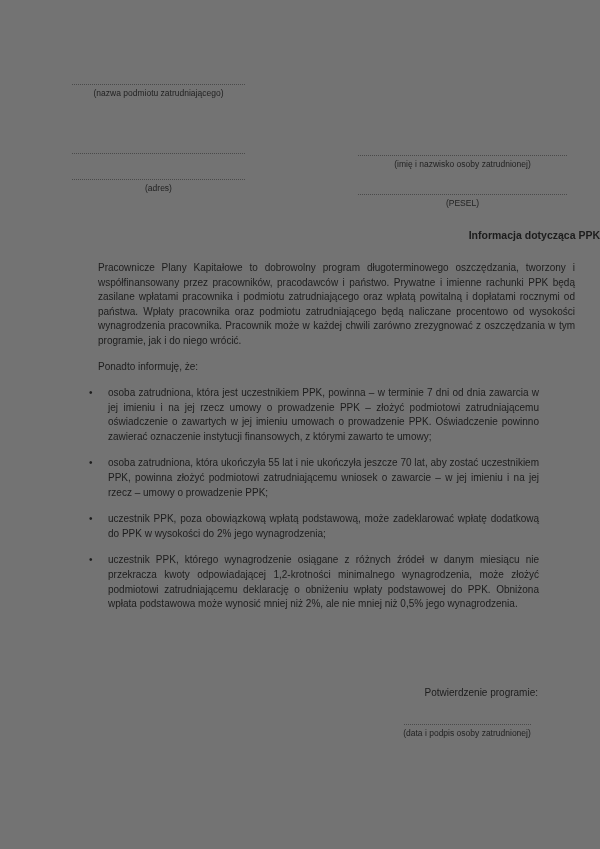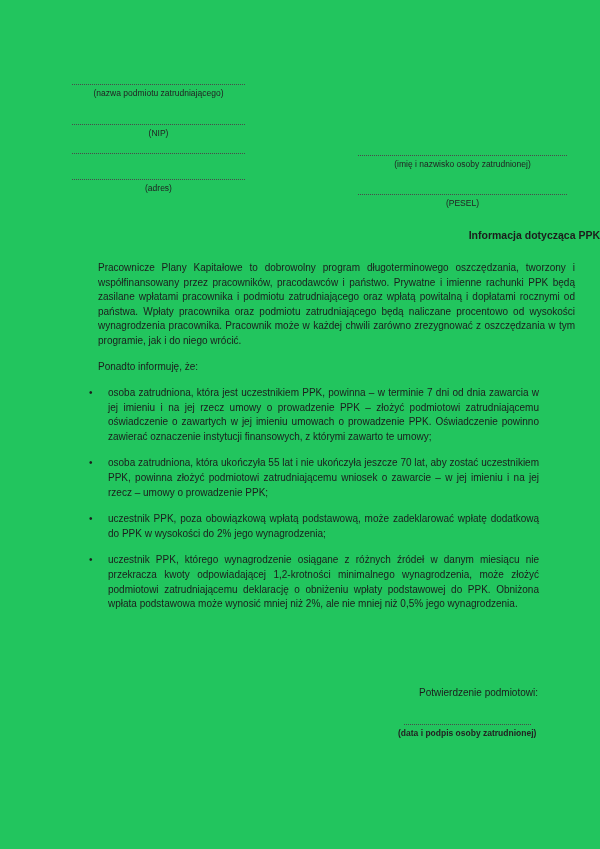--- a/index.html
+++ b/index.html
@@ -5,21 +5,21 @@
   html, body {
     margin: 0;
     padding: 0;
     background: #888;
   }
   .page {
     position: relative;
     width: 600px;
     height: 849px;
     margin: 0 auto;
-    background: #22c55e;
+    background: #737373;
     font-family: "Liberation Sans", sans-serif;
     color: #1c1c1c;
     overflow: hidden;
   }
   .dotline {
     height: 0;
     border-bottom: 1.5px dotted #4a4a4a;
   }
   .sig-field {
     position: absolute;
@@ -79,37 +79,33 @@
     top: 0;
   }
   .confirm-heading {
     position: absolute;
     top: 687px;
     right: 62px;
     font-size: 10px;
   }
   .footer-left { left: 68px; top: 657px; width: 162px; }
   .footer-left .dotline { width: 155px; margin: 0 auto; }
-  .footer-right { left: 398px; top: 724px; width: 138px; font-weight: bold; }
+  .footer-right { left: 398px; top: 724px; width: 138px; }
   .footer-right .dotline { width: 127px; margin: 0 auto; }
 </style>
 </head>
 <body>
 
 <div class="page">
 
   <div class="sig-field" style="left:72px; top:84px; width:173px;">
     <div class="dotline"></div>
     <div class="sig-label">(nazwa podmiotu zatrudniającego)</div>
   </div>
 
-  <div class="sig-field" style="left:72px; top:124px; width:173px;">
-    <div class="dotline"></div>
-    <div class="sig-label">(NIP)</div>
-  </div>
 
   <div class="sig-field" style="left:72px; top:153px; width:173px;">
     <div class="dotline"></div>
   </div>
 
   <div class="sig-field" style="left:72px; top:179px; width:173px;">
     <div class="dotline"></div>
     <div class="sig-label">(adres)</div>
   </div>
 
@@ -142,20 +138,20 @@
       <span class="bullet-dot">•</span>
       <span>uczestnik PPK, poza obowiązkową wpłatą podstawową, może zadeklarować wpłatę dodatkową do PPK w wysokości do 2% jego wynagrodzenia;</span>
     </li>
     <li>
       <span class="bullet-dot">•</span>
       <span>uczestnik PPK, którego wynagrodzenie osiągane z różnych źródeł w danym miesiącu nie przekracza kwoty odpowiadającej 1,2-krotności minimalnego wynagrodzenia, może złożyć podmiotowi zatrudniającemu deklarację o obniżeniu wpłaty podstawowej do PPK. Obniżona wpłata podstawowa może wynosić mniej niż 2%, ale nie mniej niż 0,5% jego wynagrodzenia.</span>
     </li>
   </ul>
 
 
-  <div class="confirm-heading">Potwierdzenie podmiotowi:</div>
+  <div class="confirm-heading">Potwierdzenie programie:</div>
 
   <div class="sig-field footer-right">
     <div class="dotline"></div>
     <div class="sig-label">(data i podpis osoby zatrudnionej)</div>
   </div>
 
 </div>
 
 </body></html>

